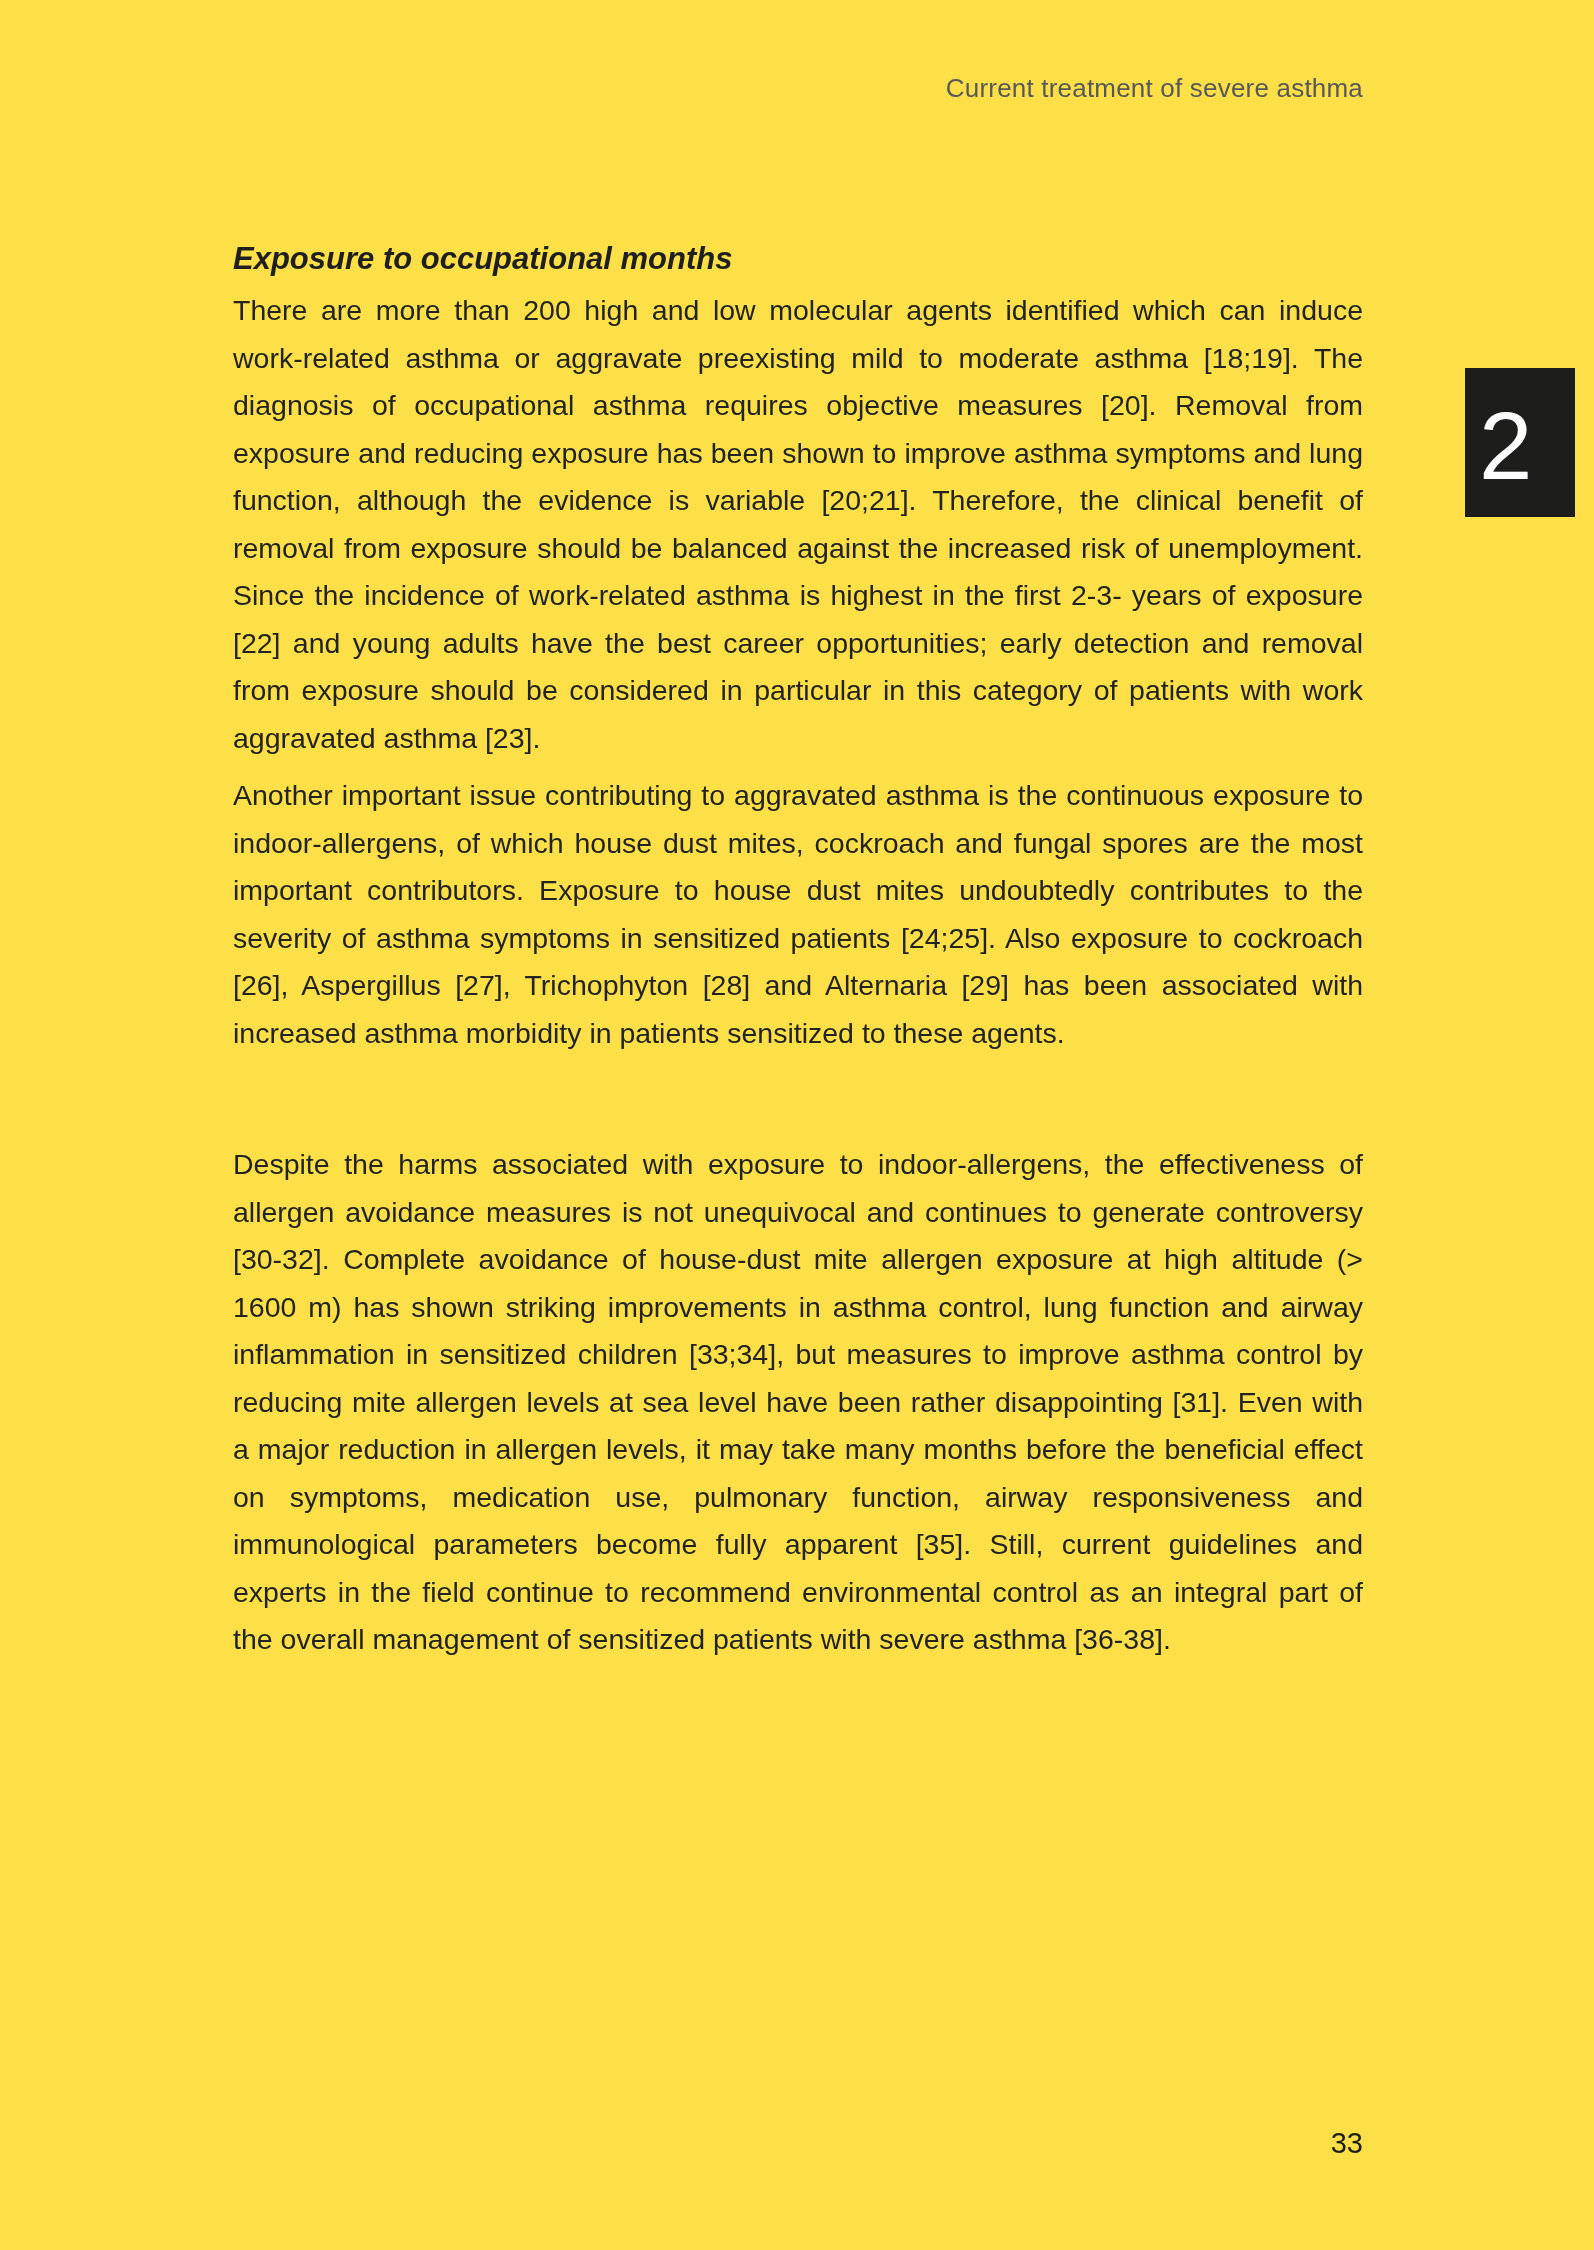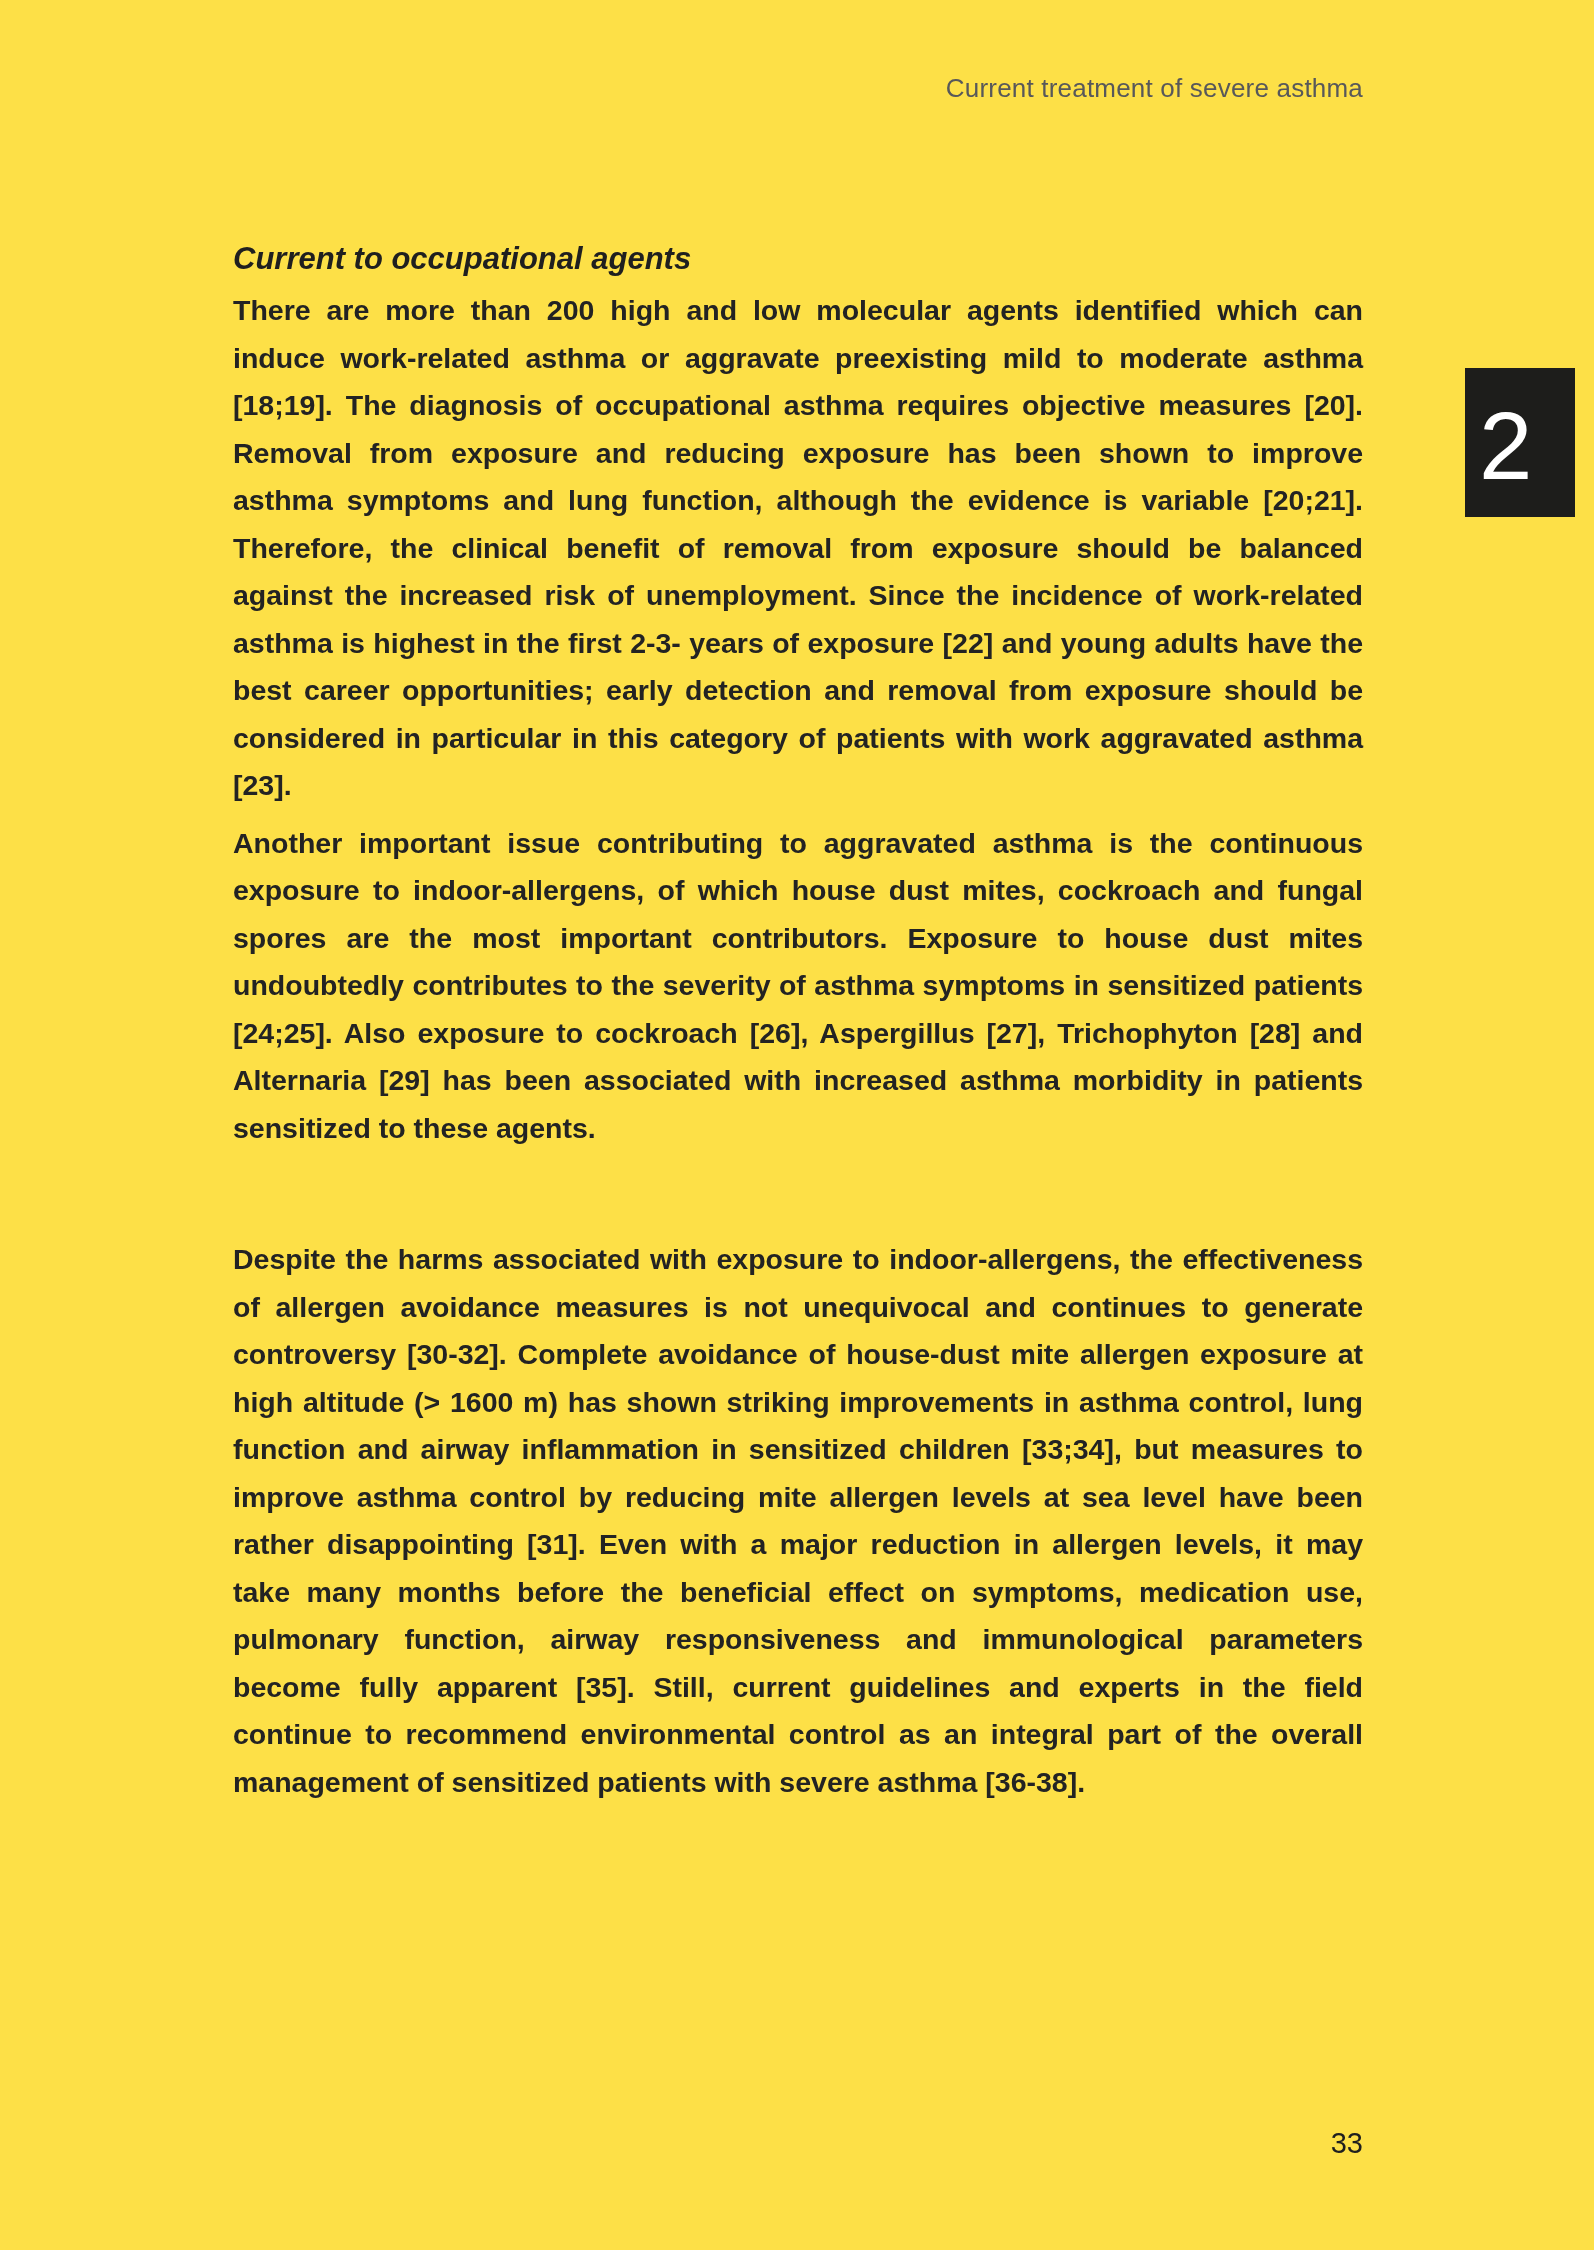--- a/index.html
+++ b/index.html
@@ -65,21 +65,20 @@
   }
   .section-heading.second {
     margin-top: 74px;
   }
   .body-para {
     margin: 10px 0 0 0;
     font-size: 28.5px;
     line-height: 47.5px;
     text-align: justify;
     color: #232323;
-    font-weight: bold;
   }
   .body-para.spaced {
     margin-top: 84px;
   }
   .page-number {
     position: absolute;
     top: 2126px;
     right: 231px;
     font-size: 29px;
     line-height: 34px;
@@ -92,21 +91,21 @@
 <div class="page">
 
   <div class="running-head">Current treatment of severe asthma</div>
 
   <div class="chapter-tab">
     <span class="chapter-number">2</span>
   </div>
 
   <div class="content">
 
-    <h2 class="section-heading first">Current to occupational agents</h2>
+    <h2 class="section-heading first">Exposure to occupational months</h2>
 
     <p class="body-para">There are more than 200 high and low molecular agents identified which can induce work-related asthma or aggravate preexisting mild to moderate asthma [18;19]. The diagnosis of occupational asthma requires objective measures [20]. Removal from exposure and reducing exposure has been shown to improve asthma symptoms and lung function, although the evidence is variable [20;21]. Therefore, the clinical benefit of removal from exposure should be balanced against the increased risk of unemployment. Since the incidence of work-related asthma is highest in the first 2-3- years of exposure [22] and young adults have the best career opportunities; early detection and removal from exposure should be considered in particular in this category of patients with work aggravated asthma [23].</p>
 
 
     <p class="body-para">Another important issue contributing to aggravated asthma is the continuous exposure to indoor-allergens, of which house dust mites, cockroach and fungal spores are the most important contributors. Exposure to house dust mites undoubtedly contributes to the severity of asthma symptoms in sensitized patients [24;25]. Also exposure to cockroach [26], Aspergillus [27], Trichophyton [28] and Alternaria [29] has been associated with increased asthma morbidity in patients sensitized to these agents.</p>
 
     <p class="body-para spaced">Despite the harms associated with exposure to indoor-allergens, the effectiveness of allergen avoidance measures is not unequivocal and continues to generate controversy [30-32]. Complete avoidance of house-dust mite allergen exposure at high altitude (&gt; 1600 m) has shown striking improvements in asthma control, lung function and airway inflammation in sensitized children [33;34], but measures to improve asthma control by reducing mite allergen levels at sea level have been rather disappointing [31]. Even with a major reduction in allergen levels, it may take many months before the beneficial effect on symptoms, medication use, pulmonary function, airway responsiveness and immunological parameters become fully apparent [35]. Still, current guidelines and experts in the field continue to recommend environmental control as an integral part of the overall management of sensitized patients with severe asthma [36-38].</p>
 
   </div>
 

